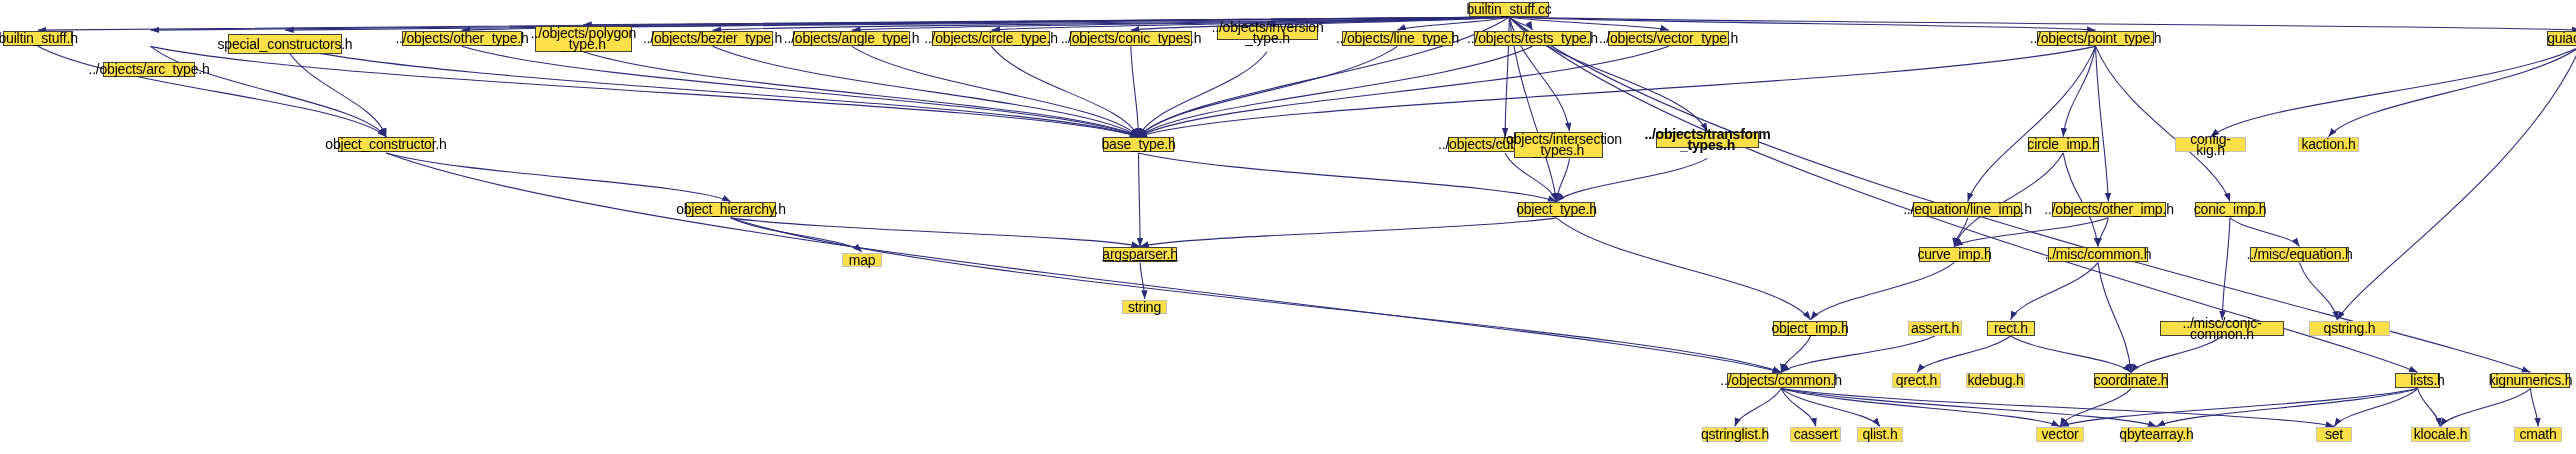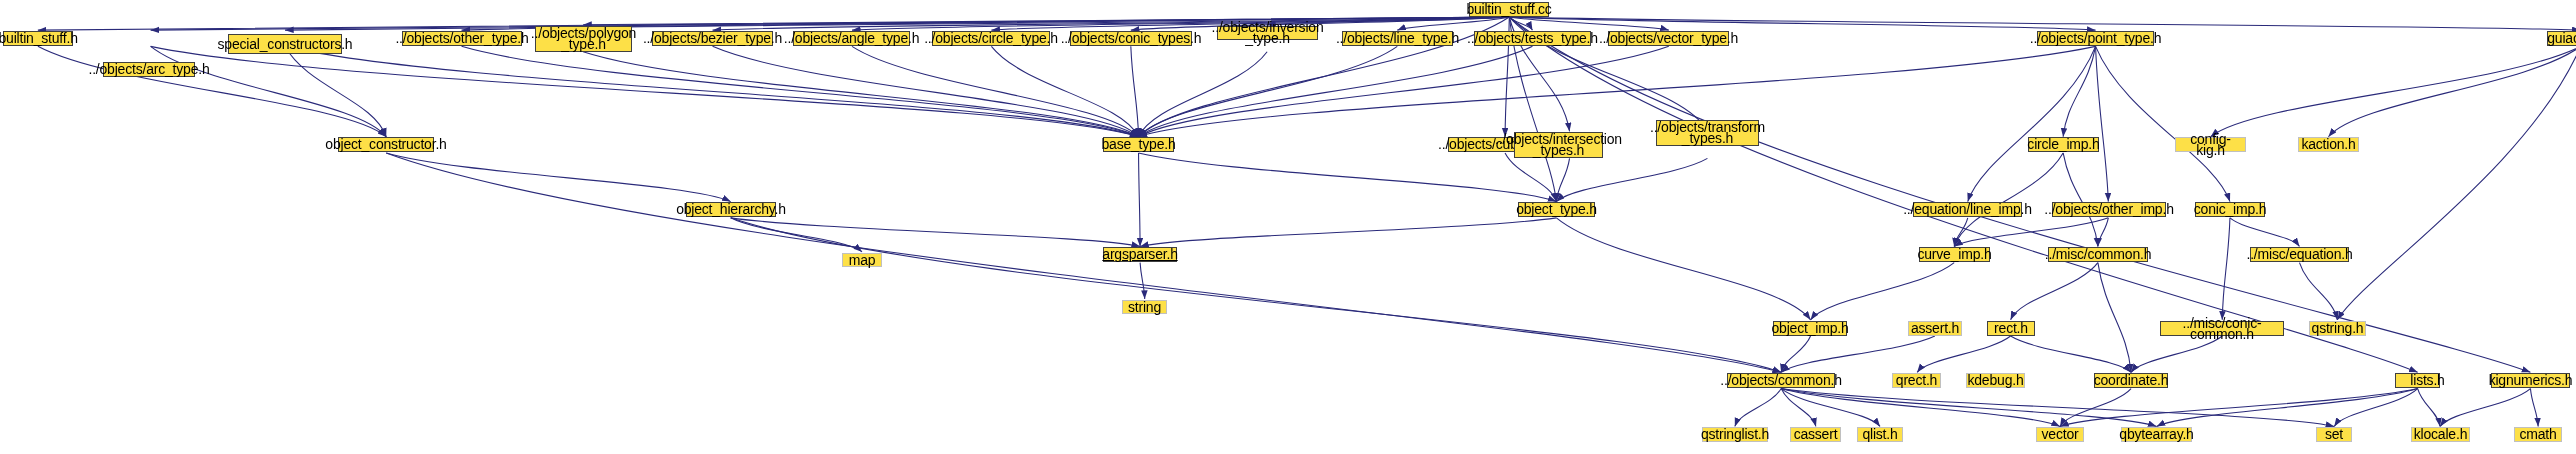--- a/index.html
+++ b/index.html
@@ -153,41 +153,41 @@
       <div class="node dark" style="left: 1342px; top: 31px; width: 111px; height: 15.4px;">../objects/line_type.h</div>
       <div class="node dark" style="left: 1474px; top: 31px; width: 117px; height: 15.4px;">../objects/tests_type.h</div>
       <div class="node dark" style="left: 1608px; top: 31px; width: 121px; height: 15.4px;">../objects/vector_type.h</div>
       <div class="node dark" style="left: 2037px; top: 31px; width: 117px; height: 15.4px;">../objects/point_type.h</div>
       <div class="node dark" style="left: 2547px; top: 31px; width: 66px; height: 15.4px;">guiaction.h</div>
       <div class="node dark" style="left: 338px; top: 137px; width: 96px; height: 15.4px;">object_constructor.h</div>
       <div class="node dark" style="left: 1103px; top: 137px; width: 71px; height: 15.4px;">base_type.h</div>
       <div class="node dark" style="left: 1448px; top: 137px; width: 114px; height: 15.4px;">../objects/cubic_type.h</div>
       <div class="node dark" style="left: 1514px; top: 132px; width: 89px; height: 26px;">../objects/intersection
 _types.h</div>
-      <div class="node dark" style="left: 1656px; top: 120px; width: 103px; height: 26px;">../objects/transform
+      <div class="node dark" style="left: 1656px; top: 132px; width: 103px; height: 16px; font-weight: bold;">../objects/transform
 _types.h</div>
       <div class="node dark" style="left: 2028px; top: 137px; width: 71px; height: 15.4px;">circle_imp.h</div>
       <div class="node light" style="left: 2175px; top: 137px; width: 71px; height: 15.4px;">config-kig.h</div>
       <div class="node light" style="left: 2298px; top: 137px; width: 61px; height: 15.4px;">kaction.h</div>
       <div class="node dark" style="left: 686px; top: 202px; width: 90px; height: 15.4px;">object_hierarchy.h</div>
       <div class="node dark" style="left: 1518px; top: 202px; width: 77px; height: 15.4px;">object_type.h</div>
       <div class="node dark" style="left: 1913px; top: 202px; width: 109px; height: 15.4px;">../equation/line_imp.h</div>
       <div class="node dark" style="left: 2052px; top: 202px; width: 114px; height: 15.4px;">../objects/other_imp.h</div>
       <div class="node dark" style="left: 2195px; top: 202px; width: 70px; height: 15.4px;">conic_imp.h</div>
       <div class="node dark" style="left: 1103px; top: 247px; width: 74px; height: 15.4px; text-decoration: underline;">argsparser.h</div>
       <div class="node light" style="left: 842px; top: 253px; width: 40px; height: 14px;">map</div>
       <div class="node dark" style="left: 1919px; top: 247px; width: 71px; height: 15.4px;">curve_imp.h</div>
       <div class="node dark" style="left: 2048px; top: 247px; width: 100px; height: 15.4px;">../misc/common.h</div>
       <div class="node dark" style="left: 2250px; top: 247px; width: 99px; height: 15.4px;">../misc/equation.h</div>
       <div class="node light" style="left: 1122px; top: 300px; width: 45px; height: 14px;">string</div>
       <div class="node dark" style="left: 1773px; top: 321px; width: 74px; height: 15.4px;">object_imp.h</div>
       <div class="node light" style="left: 1908px; top: 321px; width: 54px; height: 15.4px;">assert.h</div>
       <div class="node dark" style="left: 1987px; top: 321px; width: 48px; height: 15.4px;">rect.h</div>
       <div class="node dark" style="left: 2160px; top: 321px; width: 124px; height: 15.4px;">../misc/conic-common.h</div>
-      <div class="node light" style="left: 2309px; top: 321px; width: 57px; height: 15.4px;">qstring.h</div>
+      <div class="node light" style="left: 2309px; top: 321px; width: 81px; height: 15.4px;">qstring.h</div>
       <div class="node dark" style="left: 1727px; top: 373px; width: 108px; height: 15.4px;">../objects/common.h</div>
       <div class="node light" style="left: 1892px; top: 373px; width: 49px; height: 15.4px;">qrect.h</div>
       <div class="node light" style="left: 1966px; top: 373px; width: 59px; height: 15.4px;">kdebug.h</div>
       <div class="node dark" style="left: 2094px; top: 373px; width: 74px; height: 15.4px;">coordinate.h</div>
       <div class="node dark" style="left: 2395px; top: 373px; width: 45px; height: 15.4px; padding-left: 20px;">lists.h</div>
       <div class="node dark" style="left: 2491px; top: 373px; width: 79px; height: 15.4px;">kignumerics.h</div>
       <div class="node light" style="left: 1702px; top: 427px; width: 66px; height: 15.4px;">qstringlist.h</div>
       <div class="node light" style="left: 1790px; top: 427px; width: 51px; height: 15.4px;">cassert</div>
       <div class="node light" style="left: 1857px; top: 427px; width: 46px; height: 15.4px;">qlist.h</div>
       <div class="node light" style="left: 2036px; top: 427px; width: 48px; height: 15.4px;">vector</div>

